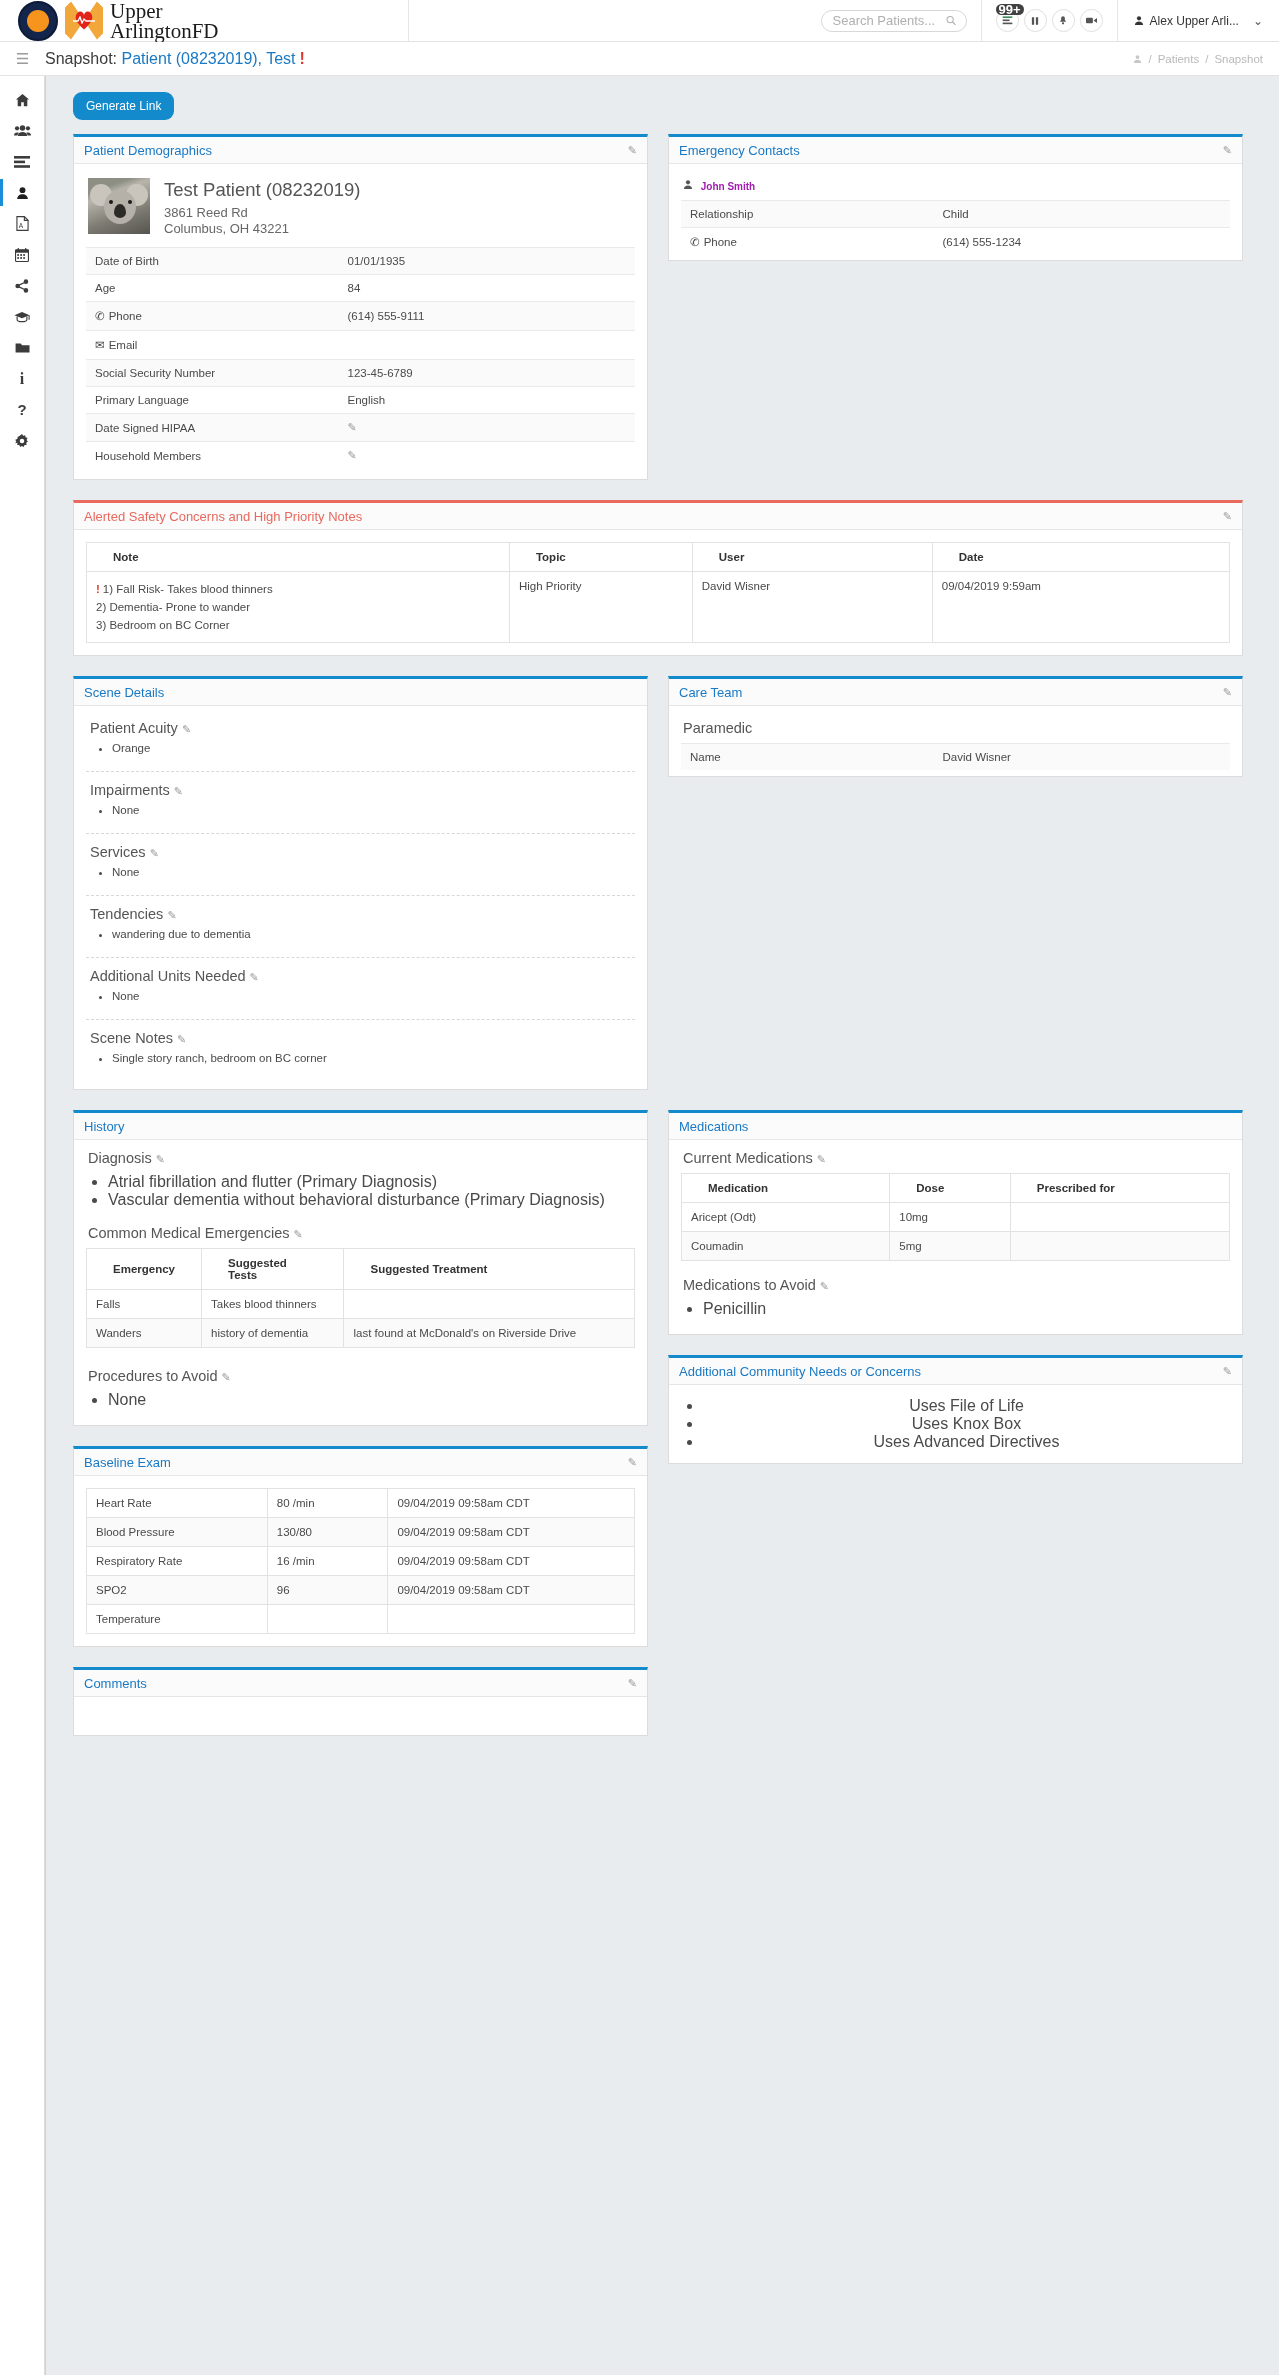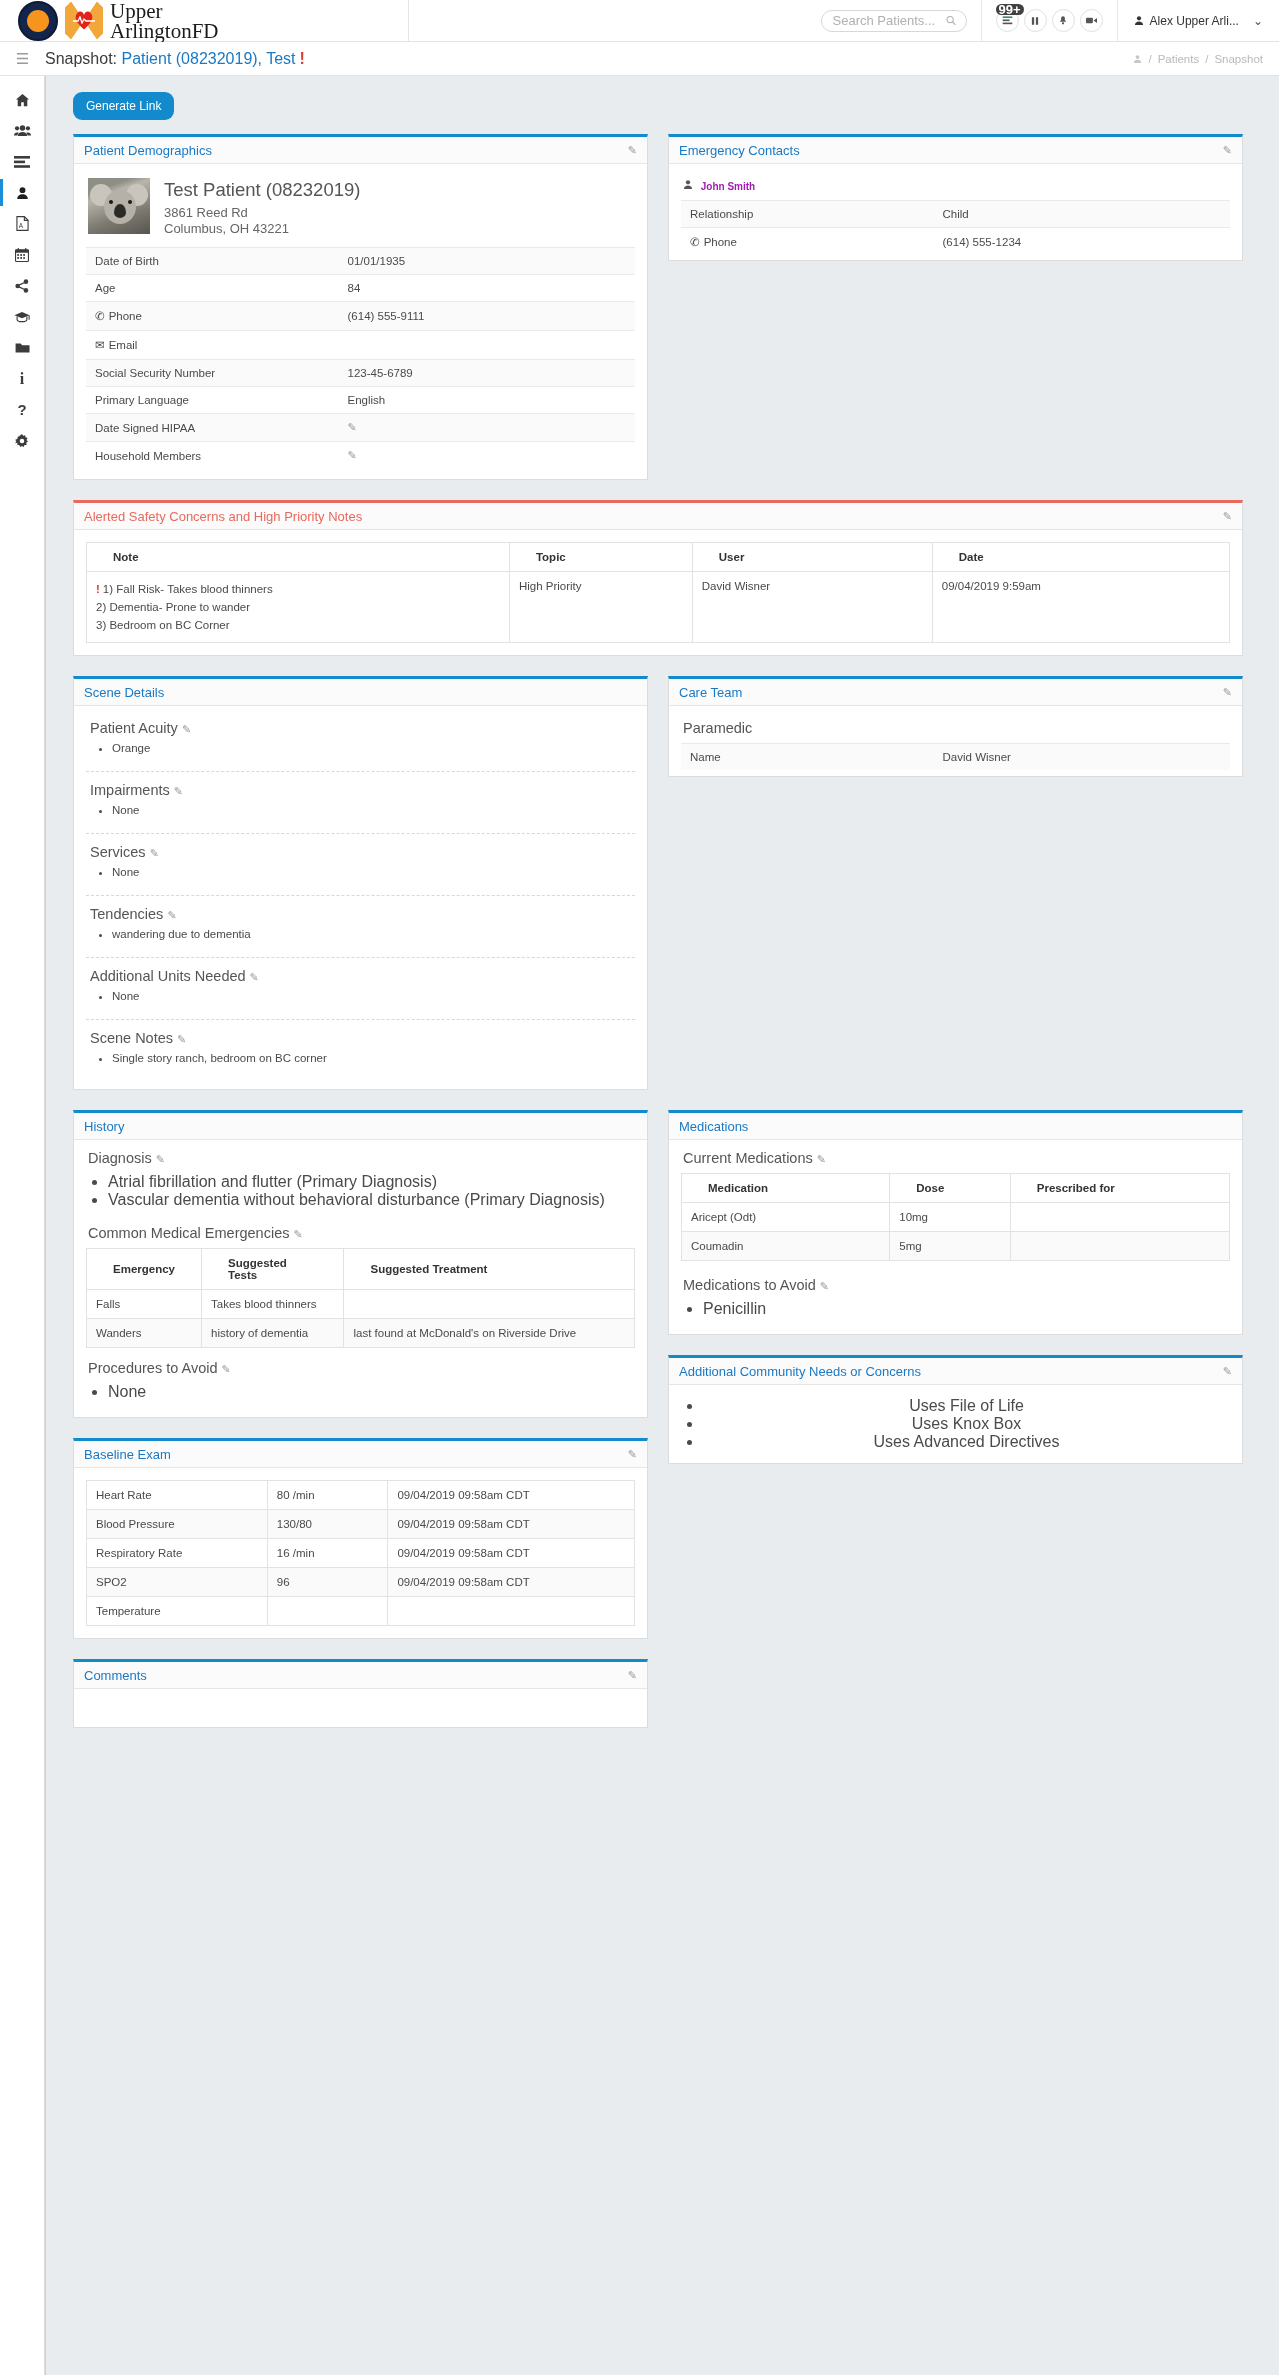--- a/index.html
+++ b/index.html
@@ -497,21 +497,21 @@
                       <td>Takes blood thinners</td>
                       <td></td>
                     </tr>
                   <tr>
                       <td>Wanders</td>
                       <td>history of dementia</td>
                       <td>last found at McDonald's on Riverside Drive</td>
                     </tr>
                 </tbody>
               </table>
-              <div class="plain" style="margin-top:12px;">
+              <div class="plain" style="margin-top:20px;">
                 <div class="subhead"><span>Procedures to Avoid</span> <span class="pencil">✎</span></div>
                 <ul>
                     <li>None</li>
                   </ul>
               </div>
             </div>
           </div>
 
           <div class="panel">
             <div class="phead">

